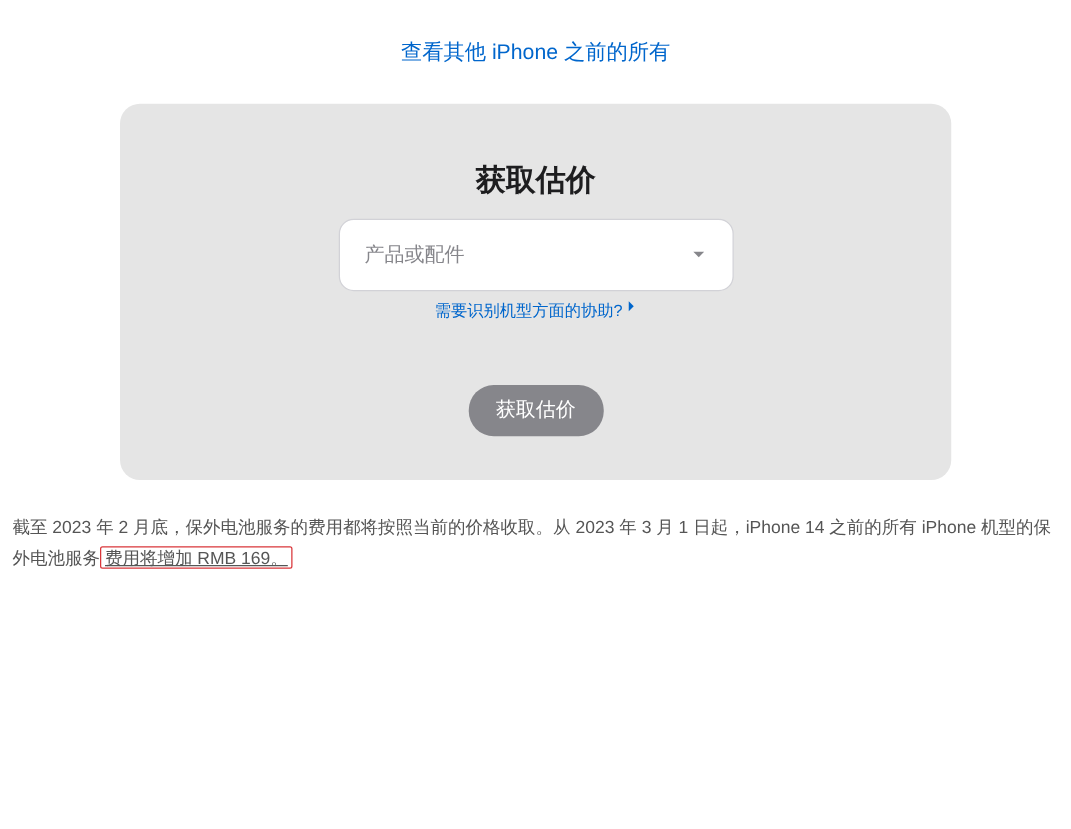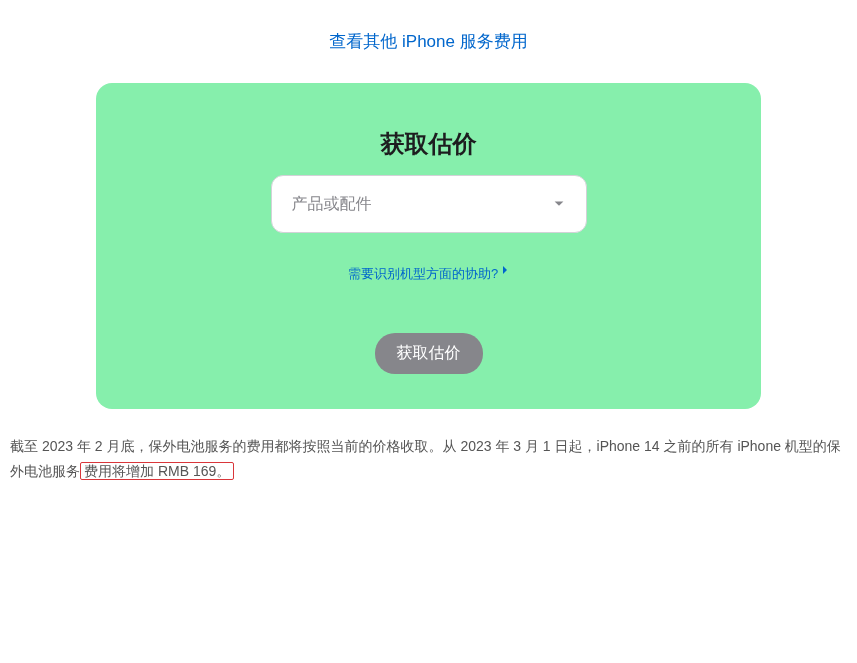--- a/index.html
+++ b/index.html
@@ -17,41 +17,41 @@
     .top-link {
       text-align: center;
       padding: 30px 0 20px;
     }
     .top-link a {
       color: #0066cc;
       text-decoration: none;
       font-size: 17px;
     }
     .card {
-      background: #86efac;
+      background: #e5e5e5;
       border-radius: 16px;
       width: 665px;
       margin: 10px auto 25px;
       padding: 45px 50px 35px;
       text-align: center;
     }
     .card-title {
       font-size: 24px;
       font-weight: 600;
       color: #1d1d1f;
       margin-bottom: 15px;
     }
     .card-subtitle {
       font-size: 16px;
       color: #1d1d1f;
       margin-bottom: 45px;
     }
     .select-wrap {
       width: 316px;
-      margin: 0 auto 36px;
+      margin: 0 auto 12px;
       position: relative;
     }
     .select-box {
       background: #fff;
       border: 1px solid #d2d2d7;
       border-radius: 12px;
       height: 58px;
       display: flex;
       align-items: center;
       padding: 0 20px;
@@ -100,27 +100,28 @@
       line-height: 1.8;
     }
     .footer-text p {
       margin-bottom: 15px;
     }
     .highlight-box {
       border: 1px solid #d9363a;
       padding: 0px 3px;
       display: inline;
       border-radius: 2px;
+      text-decoration: underline;
     }
   </style>
 </head>
 <body>
 
 <div class="top-link">
-  <a href="#">查看其他 iPhone 服务费用</a>
+  <a href="#">查看其他 iPhone 之前的所有</a>
 </div>
 
 <div class="card">
   <h2 class="card-title">获取估价</h2>
 
   <div class="select-wrap">
     <div class="select-box">
       <span>产品或配件</span>
       <span class="chevron">
         <svg viewBox="0 0 16 16">

